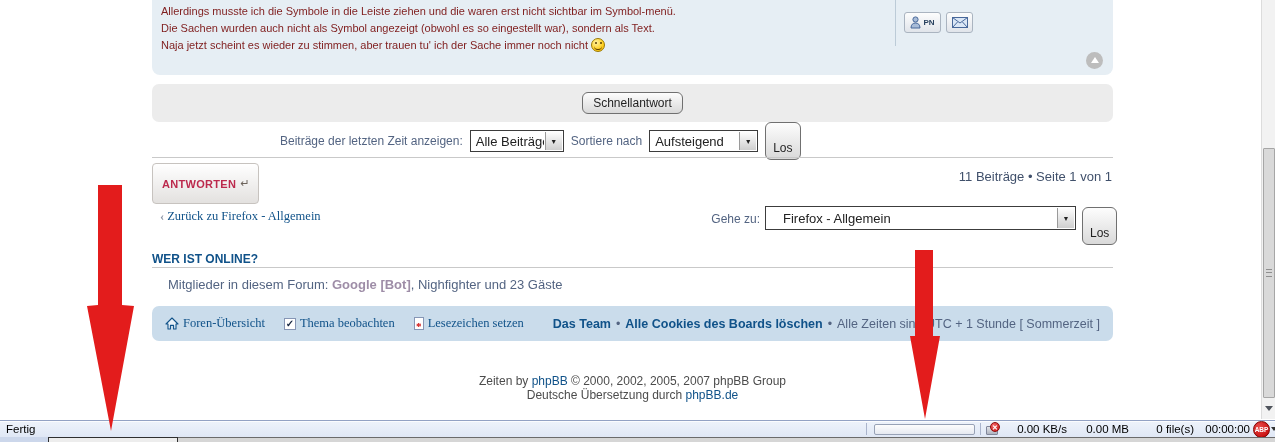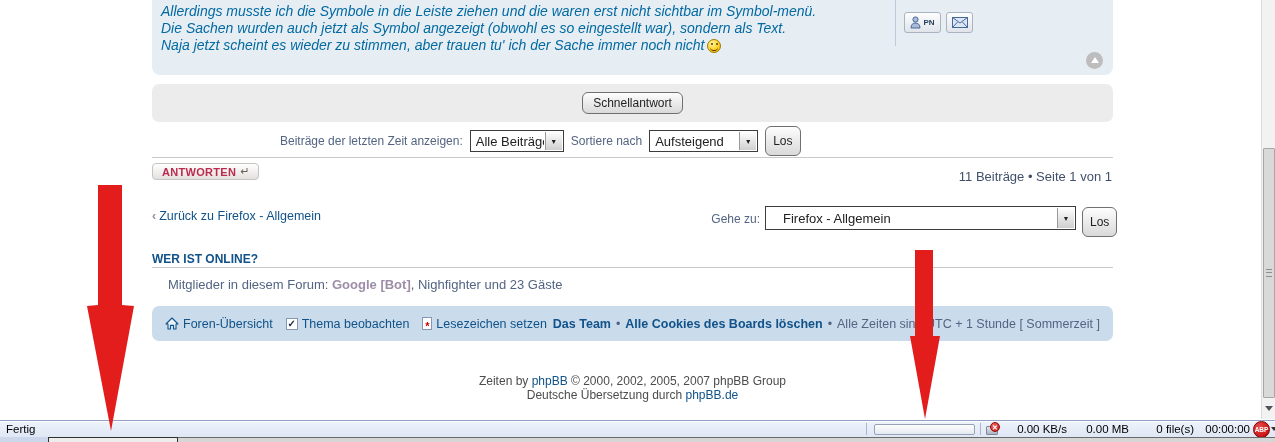--- a/index.html
+++ b/index.html
@@ -8,21 +8,21 @@
     position:relative; width:1275px; height:442px; overflow:hidden;
     font-family:"Liberation Sans", sans-serif; background:#fff;
   }
   .content { position:absolute; left:152px; top:0; width:961px; height:442px; }
 
   
   .post-panel {
     position:absolute; left:0; top:0; width:961px; height:75px;
     background:#e6eef4; border-radius:0 0 8px 8px;
   }
-  .post-text { position:absolute; left:9px; top:3px; font-size:14px; line-height:17px; color:#0369a1;font-style:italic; }
+  .post-text { position:absolute; left:9px; top:3px; font-size:11px; line-height:17px; color:#7f1d1d; }
   .post-text .line { white-space:nowrap; }
   .smiley { display:inline-block; width:14px; height:14px; border-radius:50%;
     background:radial-gradient(circle at 35% 30%, #fff3a0, #ffd021 60%, #eaa800);
     border:1px solid #9c7a00; vertical-align:-3px; position:relative; margin-left:3px; }
   .smiley::before { content:""; position:absolute; left:3px; top:3px; width:2px; height:2px;
     background:#5a3c00; border-radius:50%; box-shadow:5px 0 0 #5a3c00; }
   .smiley::after { content:""; position:absolute; left:2px; top:5px; width:8px; height:5px;
     border-bottom:1px solid #5a3c00; border-radius:0 0 8px 8px; }
   .profile-divider { position:absolute; left:743px; top:0; height:46px; width:0; border-left:1px solid #bccbd7; }
   .mini-btn {
@@ -58,55 +58,55 @@
   .wsel {
     height:22px; background:#fff; border:1px solid #3c3c3c; display:flex; align-items:center;
     cursor:pointer; position:relative;
   }
   .wsel-val { flex:1; font-size:13px; color:#222; padding:0 4px 0 5px; white-space:nowrap; overflow:hidden; }
   .wsel-btn {
     width:17px; align-self:stretch; background:linear-gradient(#fefefe,#cfcfcf);
     border-left:1px solid #9a9a9a; display:flex; align-items:center; justify-content:center;
     font-size:7px; color:#222; margin:1px; 
   }
-  .los-btn { height:30px; padding:2px 7px; }
+  .los-btn { height:22px; padding:18px 7px; }
 
   .rule { position:absolute; left:0; width:961px; border-top:1px solid #c9c9c9; }
   .rule-1 { top:157px; }
   .rule-2 { top:267px; }
 
   
   .reply-btn {
-    position:absolute; left:0; top:163px; height:17px; padding:0 9px;
+    position:absolute; left:0; top:163px; height:41px; padding:0 9px;
     display:flex; align-items:center; gap:4px;
     background:linear-gradient(#ffffff,#e3e1df); border:1px solid #c7c3bf; border-radius:4px; cursor:pointer;
   }
   .reply-btn .lbl { font-size:11px; font-weight:bold; letter-spacing:.3px; color:#bc2a4d; }
   .reply-btn .glyph { font-size:11px; color:#6b625a; }
   .pagination { position:absolute; right:1px; top:169px; font-size:13px; color:#40506b; }
 
   
-  .back-link { position:absolute; left:0; top:209px; font-size:12.5px; color:#105289; cursor:pointer; white-space:nowrap; }
+  .back-link { position:absolute; left:8px; top:209px; font-size:12.5px; color:#105289; cursor:pointer; white-space:nowrap;font-family:Liberation Serif, serif; }
   .back-link .arr { color:#8a93a5; font-weight:bold; margin-right:3px; }
   .goto-label { position:absolute; left:556px; top:212px; width:52px; text-align:right; font-size:12px; color:#536482; }
   .goto-sel { position:absolute; left:613px; top:206px; width:311px; }
   .goto-sel .wsel-val { padding-left:17px; }
   .goto-los { position:absolute; left:930px; top:207px; }
 
   
   .online-heading { position:absolute; left:0; top:252px; font-size:12px; font-weight:bold; color:#105289; }
   .members-line { position:absolute; left:16px; top:277px; font-size:13px; color:#536482; white-space:nowrap; }
   .bot-name { font-weight:bold; color:#9e8da7; }
 
   
   .navbar {
     position:absolute; left:0; top:306px; width:961px; height:35px; background:#cadceb; border-radius:7px;
     display:flex; align-items:center; justify-content:space-between; padding:0 13px; font-size:12.5px;
   }
-  .nav-left { display:flex; align-items:flex-start; gap:13px; }
+  .nav-left { display:flex; align-items:flex-start; gap:19px;font-family:Liberation Serif, serif; }
   .nav-item { display:flex; align-items:center; gap:4px; color:#105289; cursor:pointer; white-space:nowrap; }
   .nav-right { display:flex; align-items:center; gap:5px; white-space:nowrap; }
   .nav-link { color:#105289; cursor:pointer;font-weight:bold; }
   .nav-sep { color:#536482; }
   .nav-tz { color:#536482; }
   .chk-icon { width:12px; height:12px; background:#fff; border:1px solid #8696b5; display:flex; align-items:center;
     justify-content:center; font-size:10px; font-weight:bold; color:#15253f; line-height:1; }
   .bm-icon { width:10px; height:13px; background:#fff; border:1px solid #8696b5; display:flex; align-items:center;
     justify-content:center; font-size:11px; font-weight:bold; color:#c00; line-height:0; padding-top:4px; }
 
@@ -172,21 +172,21 @@
 </style>
 </head>
 <body>
 
 <div class="page">
   <div class="content">
 
     <div class="post-panel">
       <div class="post-text">
         <div class="line">Allerdings musste ich die Symbole in die Leiste ziehen und die waren erst nicht sichtbar im Symbol-menü.</div>
-        <div class="line">Die Sachen wurden auch jetzt als Symbol angezeigt (obwohl es so eingestellt war), sondern als Text.</div>
+        <div class="line">Die Sachen wurden auch nicht als Symbol angezeigt (obwohl es so eingestellt war), sondern als Text.</div>
         <div class="line"><span>Naja jetzt scheint es wieder zu stimmen, aber trauen tu' ich der Sache immer noch nicht</span><span class="smiley"></span></div>
       </div>
       <div class="profile-divider"></div>
       <div class="mini-btn pn-btn">
         <svg class="icon-svg" width="11" height="13" viewBox="0 0 11 13">
           <circle cx="5.5" cy="3.5" r="2.6" fill="#a8bcd8" stroke="#48689a" stroke-width="1"></circle>
           <path d="M1 12 C1 8.5 3 7 5.5 7 C8 7 10 8.5 10 12 Z" fill="#a8bcd8" stroke="#48689a" stroke-width="1"></path>
         </svg>
         <span>PN</span>
       </div>

